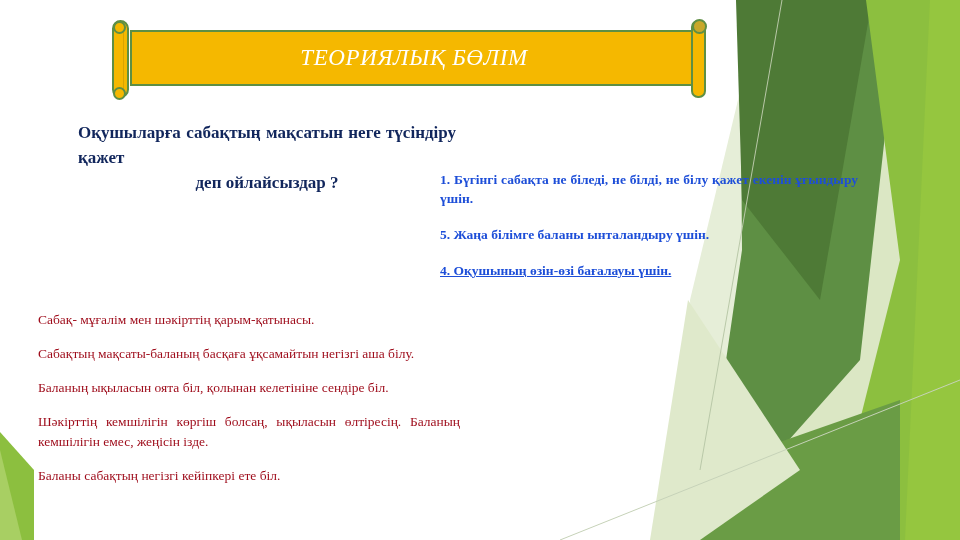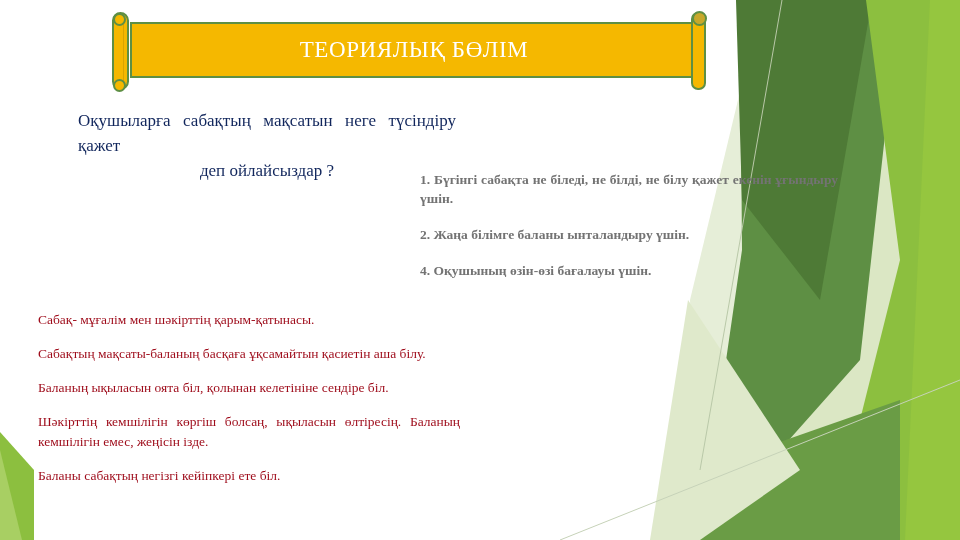--- a/index.html
+++ b/index.html
@@ -21,23 +21,24 @@
     position: absolute;
     inset: 0;
     pointer-events: none;
   }
   .bg-layer svg { display: block; width: 960px; height: 540px; }
 
   
   .banner {
     position: absolute;
     left: 112px;
-    top: 22px;
+    top: 30px;
     width: 586px;
     height: 72px;
+    font-style: italic;
   }
   .banner-body {
     position: absolute;
     left: 18px;
     top: 0;
     right: 0;
     height: 56px;
     background: #f5b800;
     border: 2px solid #5e8f44;
     box-sizing: border-box;
@@ -118,43 +119,43 @@
     border-radius: 50%;
     background: #c8a82a;
     border: 2px solid #5e8f44;
     box-sizing: border-box;
   }
 
   
   .question {
     position: absolute;
     left: 78px;
-    top: 108px;
+    top: 120px;
     width: 378px;
     color: #11265c;
-    font-weight: normal;
+    font-weight: bold;
     font-size: 17px;
     line-height: 25px;
   }
   .question .ln1 { text-align: justify; text-align-last: justify; }
   .question .ln2 { text-align: center; }
 
   
   .list-right {
     position: absolute;
-    left: 420px;
+    left: 440px;
     top: 170px;
     width: 418px;
-    color: #737373;
+    color: #1d4ed8;
     font-weight: bold;
     font-size: 13.5px;
     line-height: 19px;
   }
   .list-right .item { margin-bottom: 17px; text-align: justify; }
-  .list-right .item:last-child { margin-bottom: 0; }
+  .list-right .item:last-child { margin-bottom: 0; text-decoration: underline; }
 
   
   .list-left {
     position: absolute;
     left: 38px;
     top: 310px;
     width: 422px;
     color: #9e0b1a;
     font-weight: normal;
     font-size: 13.5px;
@@ -207,25 +208,25 @@
     <div class="knob-tr"></div>
   </div>
 
   <div class="question">
     <div class="ln1">Оқушыларға сабақтың мақсатын неге түсіндіру қажет</div>
     <div class="ln2">деп ойлайсыздар ?</div>
   </div>
 
   <div class="list-right">
     <div class="item">1. Бүгінгі сабақта не біледі, не білді, не білу қажет екенін ұғындыру үшін.</div>
-    <div class="item">2. Жаңа білімге баланы ынталандыру үшін.</div>
+    <div class="item">5. Жаңа білімге баланы ынталандыру үшін.</div>
     <div class="item">4. Оқушының өзін-өзі бағалауы үшін.</div>
   </div>
 
   <div class="list-left">
     <div class="item nowrap">Сабақ- мұғалім мен шәкірттің қарым-қатынасы.</div>
-    <div class="item">Сабақтың мақсаты-баланың басқаға ұқсамайтын қасиетін аша білу.</div>
+    <div class="item">Сабақтың мақсаты-баланың басқаға ұқсамайтын негізгі аша білу.</div>
     <div class="item">Баланың ықыласын оята біл, қолынан келетініне сендіре біл.</div>
     <div class="item">Шәкірттің кемшілігін көргіш болсаң, ықыласын өлтіресің. Баланың кемшілігін емес, жеңісін ізде.</div>
     <div class="item nowrap">Баланы сабақтың негізгі кейіпкері ете біл.</div>
   </div>
 
 </div>
 
 </body></html>

